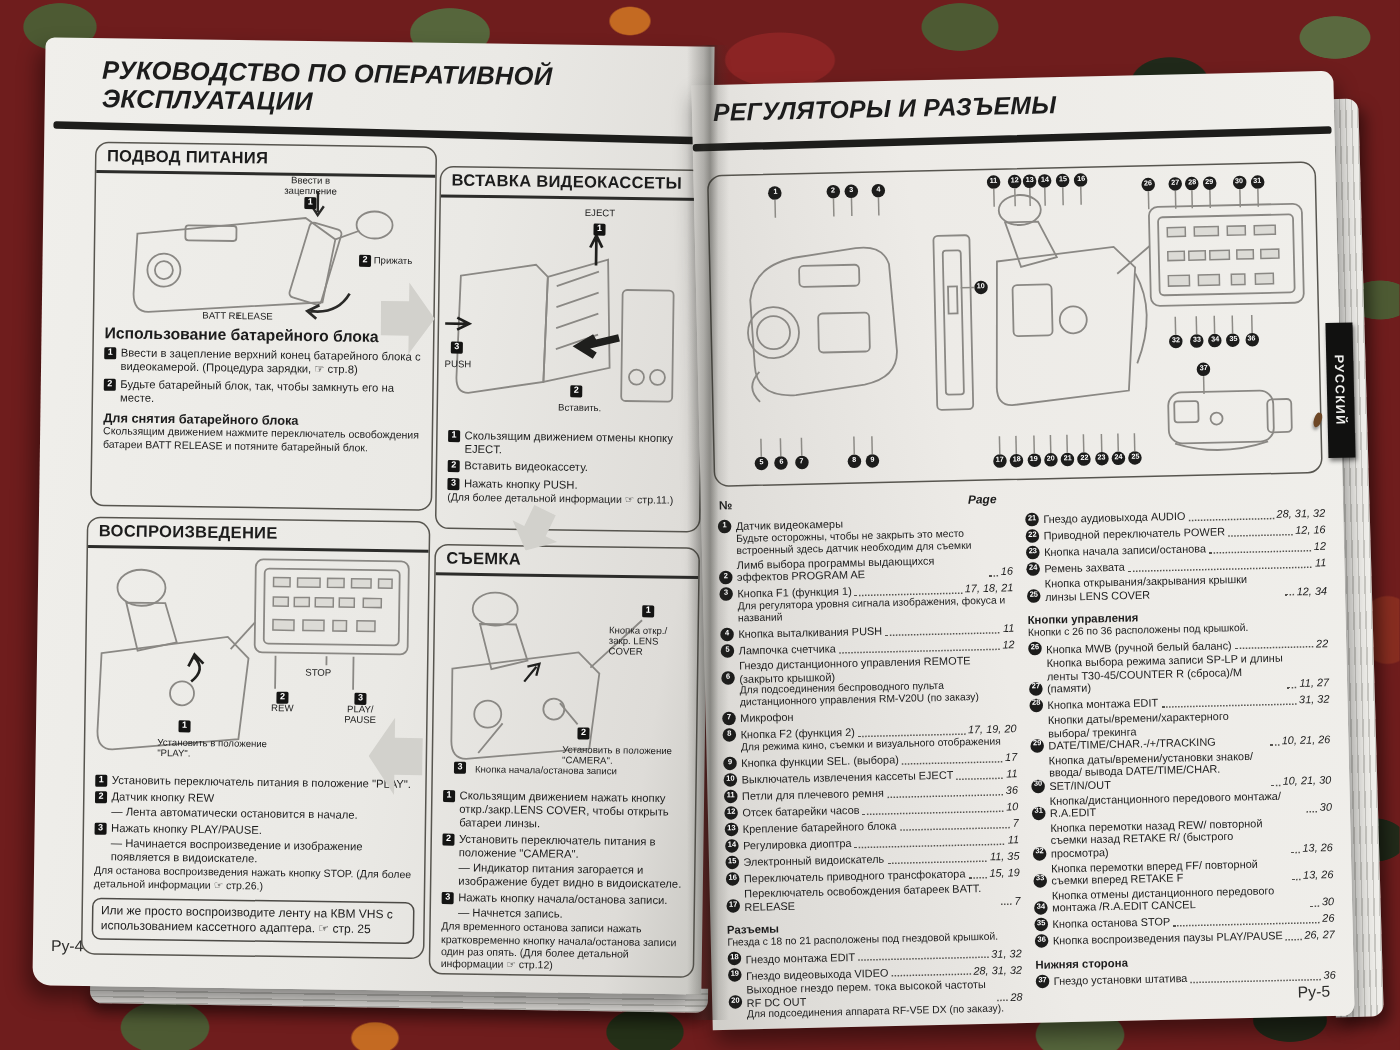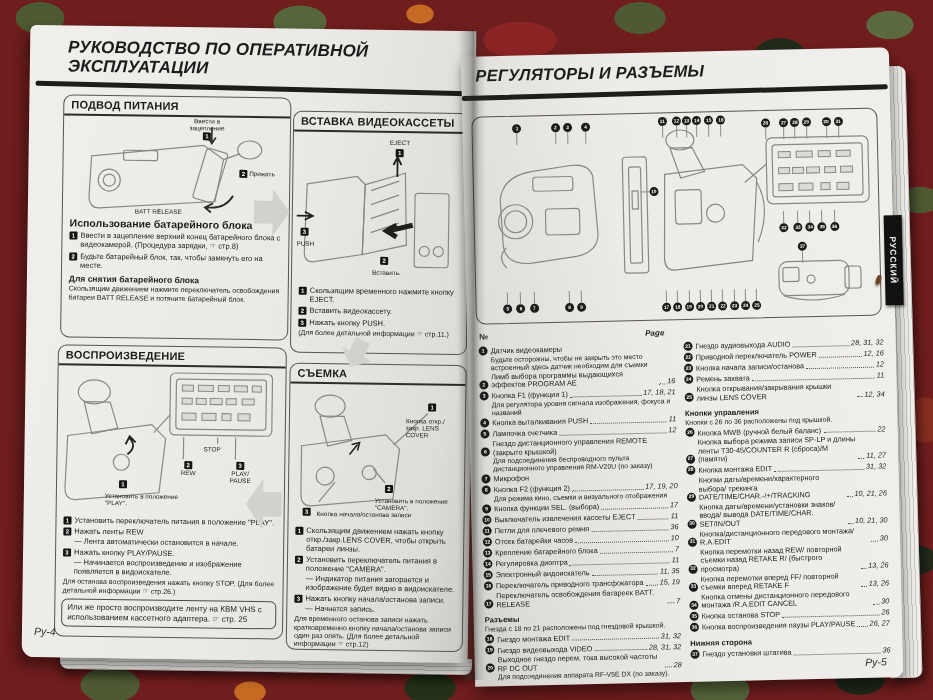--- a/index.html
+++ b/index.html
@@ -55,21 +55,21 @@
     font-size:6px;line-height:8px;text-align:center;font-weight:700;border-radius:1px;vertical-align:middle;}
   .steps{padding:2px 7px 0;}
   .step{display:flex;gap:3px;font-size:7.5px;line-height:1.2;margin-bottom:2.5px;}
   .step .numsq{flex:0 0 8px;margin-top:1px;}
   .ssub{display:block;margin-top:.5px;}
   .after-note{font-size:7px;line-height:1.2;padding:0 7px;margin-top:1px;}
   .subhead2{font-weight:700;font-size:8.5px;padding:2px 7px 0;}
   .subtitle{font-weight:700;font-size:10.5px;line-height:1.1;padding:2px 7px 0;}
   .note-box{border:1.2px solid #4c4a46;border-radius:6px;margin:4px 6px 0;padding:3px 5px;
     font-size:8px;line-height:1.25;}
-  .foot-pn{position:absolute;font-style:italic;font-size:10.5px;color:#2e2e2c;}
+  .foot-pn{position:absolute;font-size:10.5px;color:#2e2e2c;}
   
   .flow-arrow{position:absolute;background:#d2d1cc;border:0;z-index:4;
     clip-path:polygon(0 28%,52% 28%,52% 4%,100% 50%,52% 96%,52% 72%,0 72%);
     filter:drop-shadow(0 1px 1px rgba(0,0,0,.2));}
   
   .list-col{position:absolute;font-size:7.3px;line-height:1.18;}
   .li-row{position:relative;margin-bottom:1px;}
   .li-main{display:flex;align-items:flex-end;}
   .li-num{flex:0 0 9px;width:9px;height:9px;border-radius:50%;background:#1c1c1b;color:#fff;
     font-size:5px;font-weight:700;display:flex;align-items:center;justify-content:center;
@@ -179,21 +179,21 @@
         <div class="ill-label" style="left:102px;top:16px;"><span class="numsq">1</span></div>
         <div class="ill-label" style="left:8px;top:96px;"><span class="numsq">3</span></div>
         <div class="ill-label" style="left:4px;top:108px;">PUSH</div>
         <div class="ill-label" style="left:88px;top:124px;"><span class="numsq">2</span></div>
         <div class="ill-label" style="left:80px;top:136px;">Вставить.</div>
       </div>
       <div class="steps">
 
           <div class="step no-pages">
             <span class="numsq">1</span>
-            <span class="stx"><span>Скользящим временного нажмите кнопку EJECT.</span></span>
+            <span class="stx"><span>Скользящим движением отмены кнопку EJECT.</span></span>
           </div>
 
           <div class="step no-pages">
             <span class="numsq">2</span>
             <span class="stx"><span>Вставить видеокассету.</span></span>
           </div>
 
           <div class="step no-pages">
             <span class="numsq">3</span>
             <span class="stx"><span>Нажать кнопку PUSH.</span></span>
@@ -246,21 +246,21 @@
       </div>
       <div class="steps">
 
           <div class="step no-pages">
             <span class="numsq">1</span>
             <span class="stx"><span>Установить переключатель питания в положение "PLAY".</span></span>
           </div>
 
           <div class="step no-pages">
             <span class="numsq">2</span>
-            <span class="stx"><span>Нажать ленты REW</span><span class="ssub">— Лента автоматически остановится в начале.</span></span>
+            <span class="stx"><span>Датчик кнопку REW</span><span class="ssub">— Лента автоматически остановится в начале.</span></span>
           </div>
 
           <div class="step no-pages">
             <span class="numsq">3</span>
             <span class="stx"><span>Нажать кнопку PLAY/PAUSE.</span><span class="ssub">— Начинается воспроизведение и изображение появляется в видоискателе.</span></span>
           </div>
         </div>
       <div class="after-note">Для останова воспроизведения нажать кнопку STOP. (Для более детальной информации ☞ стр.26.)</div>
       <div class="note-box">Или же просто воспроизводите ленту на КВМ VHS с использованием кассетного адаптера. ☞ стр. 25</div>
     </div>

